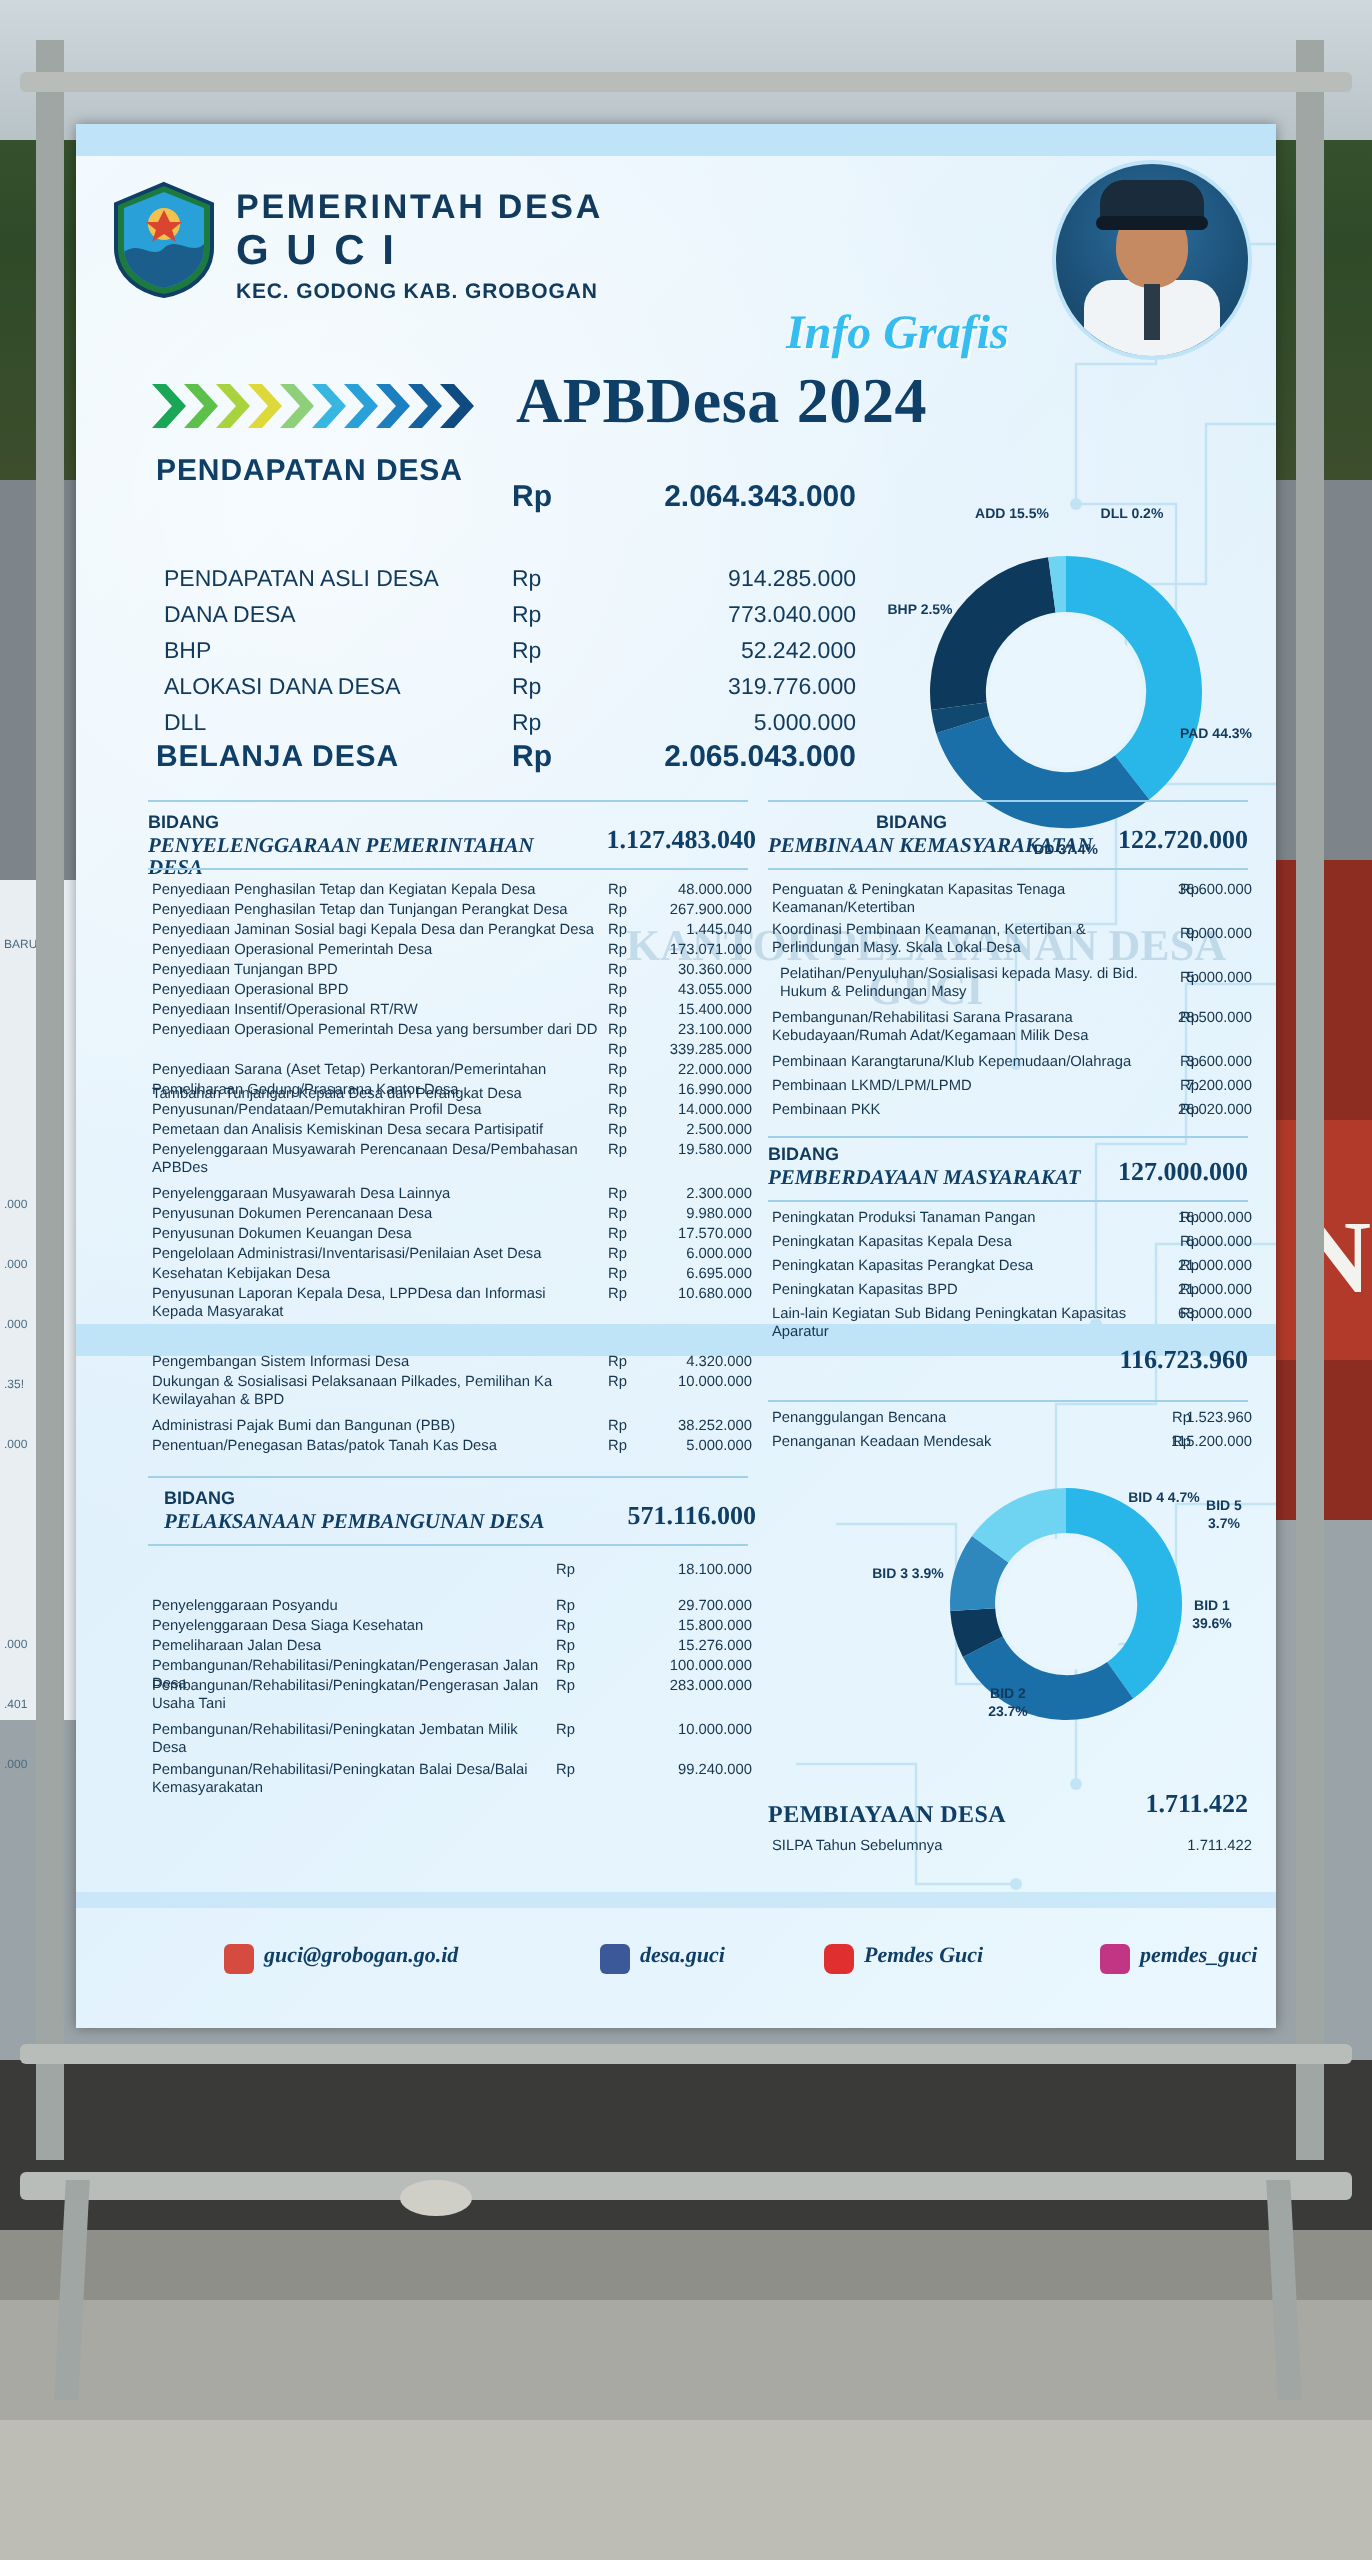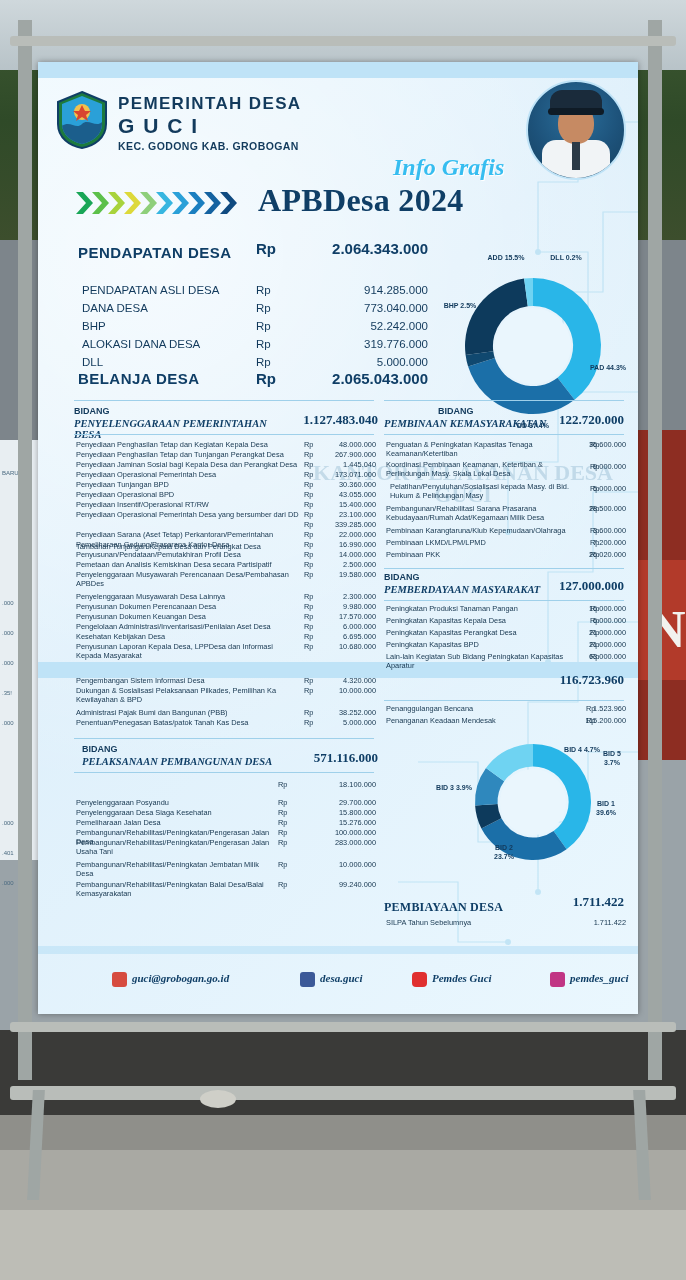--- a/index.html
+++ b/index.html
@@ -183,21 +183,21 @@
         <div class="av-body"></div>
         <div class="av-face"></div>
         <div class="av-hat"></div>
         <div class="av-hatbrim"></div>
         <div class="av-tie"></div>
       </div>
     </div>
 
     <div class="watermark">KANTOR PELAYANAN DESA GUCI</div>
 
-    <div class="big-title" style="left:40px;top:182px;text-align:right;">PENDAPATAN DESA</div>
+    <div class="big-title" style="left:40px;top:165px;text-align:right;">PENDAPATAN DESA</div>
     <div class="big-rp" style="left:218px;top:178px;">Rp</div>
     <div class="big-val" style="left:200px;top:178px;width:190px;">2.064.343.000</div>
 
     <div class="sub-lbl" style="left:44px;top:222px;text-align:right;">PENDAPATAN ASLI DESA</div>
     <div class="sub-rp" style="left:218px;top:222px;">Rp</div>
     <div class="sub-val" style="left:230px;top:222px;width:160px;">914.285.000</div>
 
     <div class="sub-lbl" style="left:44px;top:240px;">DANA DESA</div>
     <div class="sub-rp" style="left:218px;top:240px;">Rp</div>
     <div class="sub-val" style="left:230px;top:240px;width:160px;">773.040.000</div>

